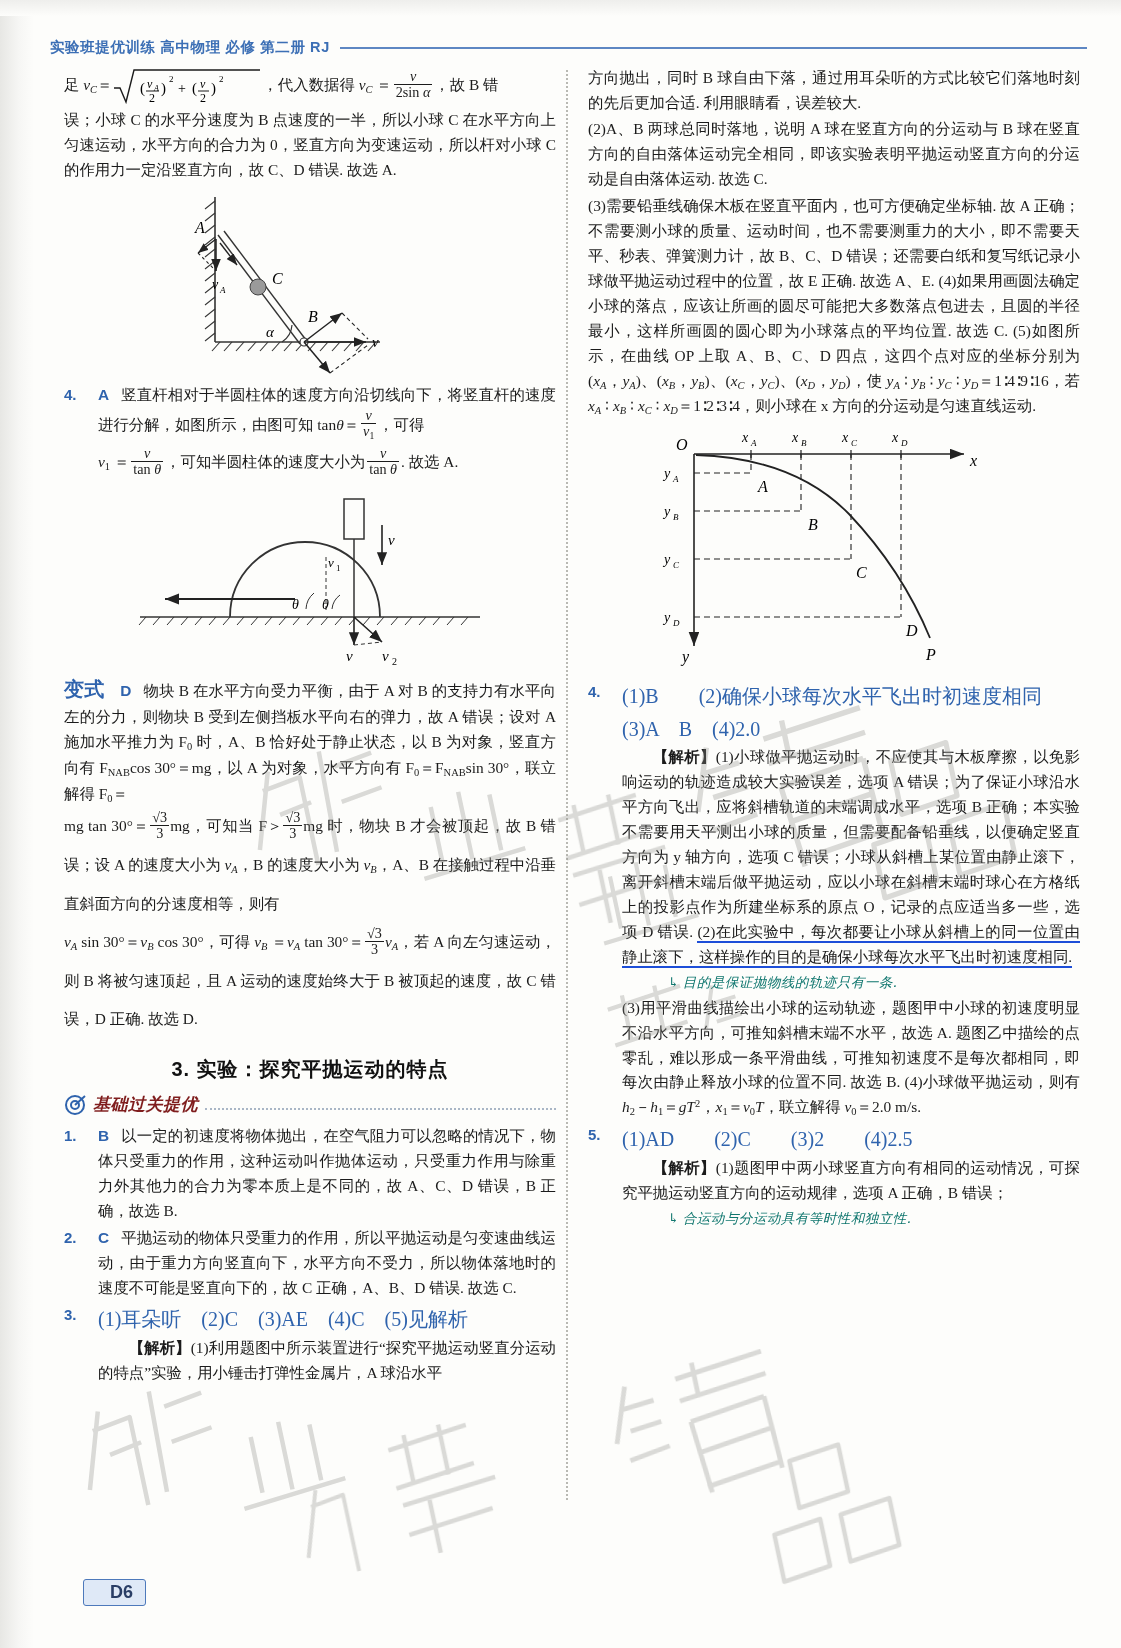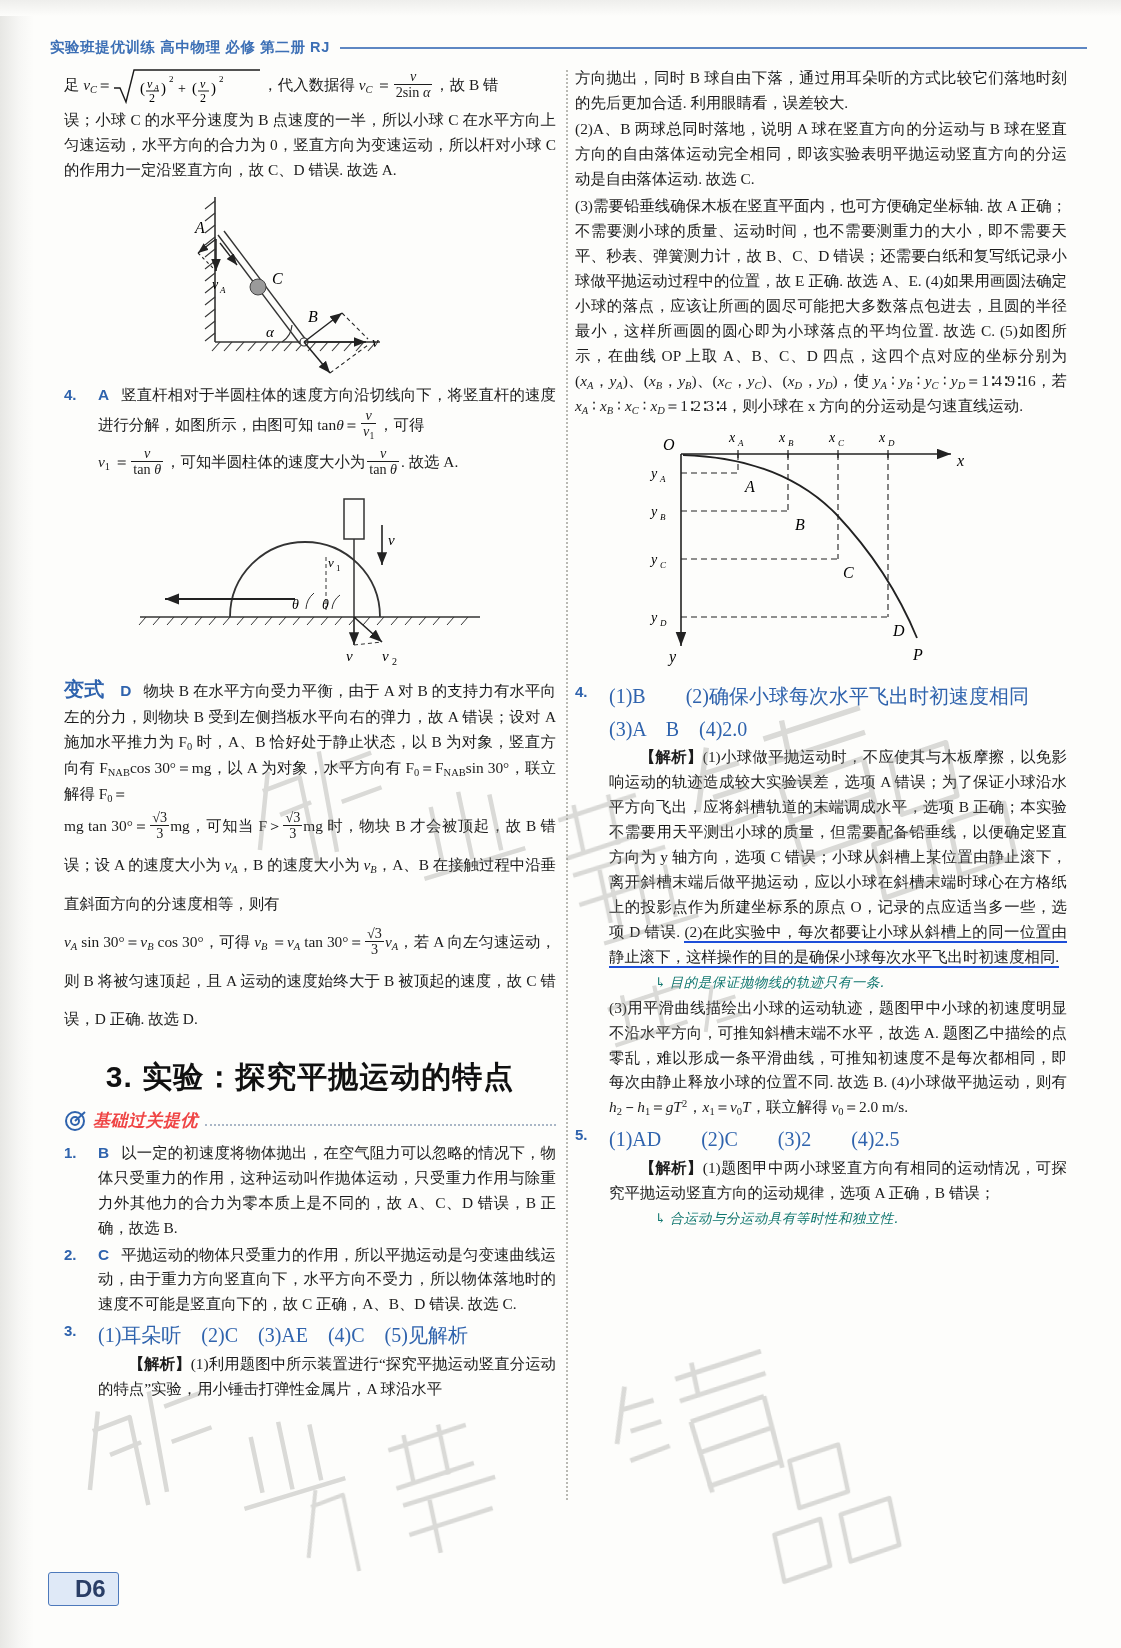--- a/index.html
+++ b/index.html
@@ -62,21 +62,21 @@
 
   
   .col {
     position: absolute;
     top: 66px;
     width: 492px;
     font-size: 15.4px;
     line-height: 1.62;
   }
   #col-left  { left: 64px;  }
-  #col-right { left: 575px; }
+  #col-right { left: 588px; }
 
   .col-divider {
     position: absolute;
     left: 566px;
     top: 70px;
     height: 1430px;
     width: 0;
     border-left: 2px dotted #b9b9b3;
   }
 
@@ -142,38 +142,38 @@
     line-height: 1.08;
     margin: 0 1px;
   }
   .sqrt3 .num { display: block; border-bottom: 1.1px solid #1b1b1b; padding: 0 2px; }
   .sqrt3 .den { display: block; }
 
   
   .section-title {
     font-family: "Liberation Sans", sans-serif;
     font-weight: bold;
-    font-size: 30px;
+    font-size: 20px;
     letter-spacing: 1px;
     text-align: center;
     margin: 14px 0 6px 0;
     color: #111;
   }
   .badge-row {
     display: flex;
     align-items: center;
     gap: 7px;
     margin: 2px 0 6px 0;
   }
   .badge-label {
     font-family: "Liberation Sans", sans-serif;
     font-weight: bold;
     font-style: italic;
     font-size: 17px;
-    color: #ef4444;
+    color: #7f1d1d;
     letter-spacing: 0.5px;
   }
   .badge-dots {
     flex: 1;
     height: 1px;
     border-bottom: 2px dotted #a9b6c6;
     margin-top: 8px;
   }
 
   
@@ -201,23 +201,24 @@
     display: flex;
     align-items: center;
   }
   #footer .pgbox {
     background: #dfe9f7;
     border: 1.5px solid #4d79bb;
     border-radius: 3px;
     padding: 2px 12px 2px 26px;
     font-family: "Liberation Sans", sans-serif;
     font-weight: bold;
-    font-size: 24px;
+    font-size: 18px;
     color: #2a3e66;
     position: relative;
+    margin-left: 35px;
   }
   #footer .pgarrow {
     position: absolute;
     left: 5px;
     top: 50%;
     transform: translateY(-50%);
     width: 0; height: 0;
   }
 
   

